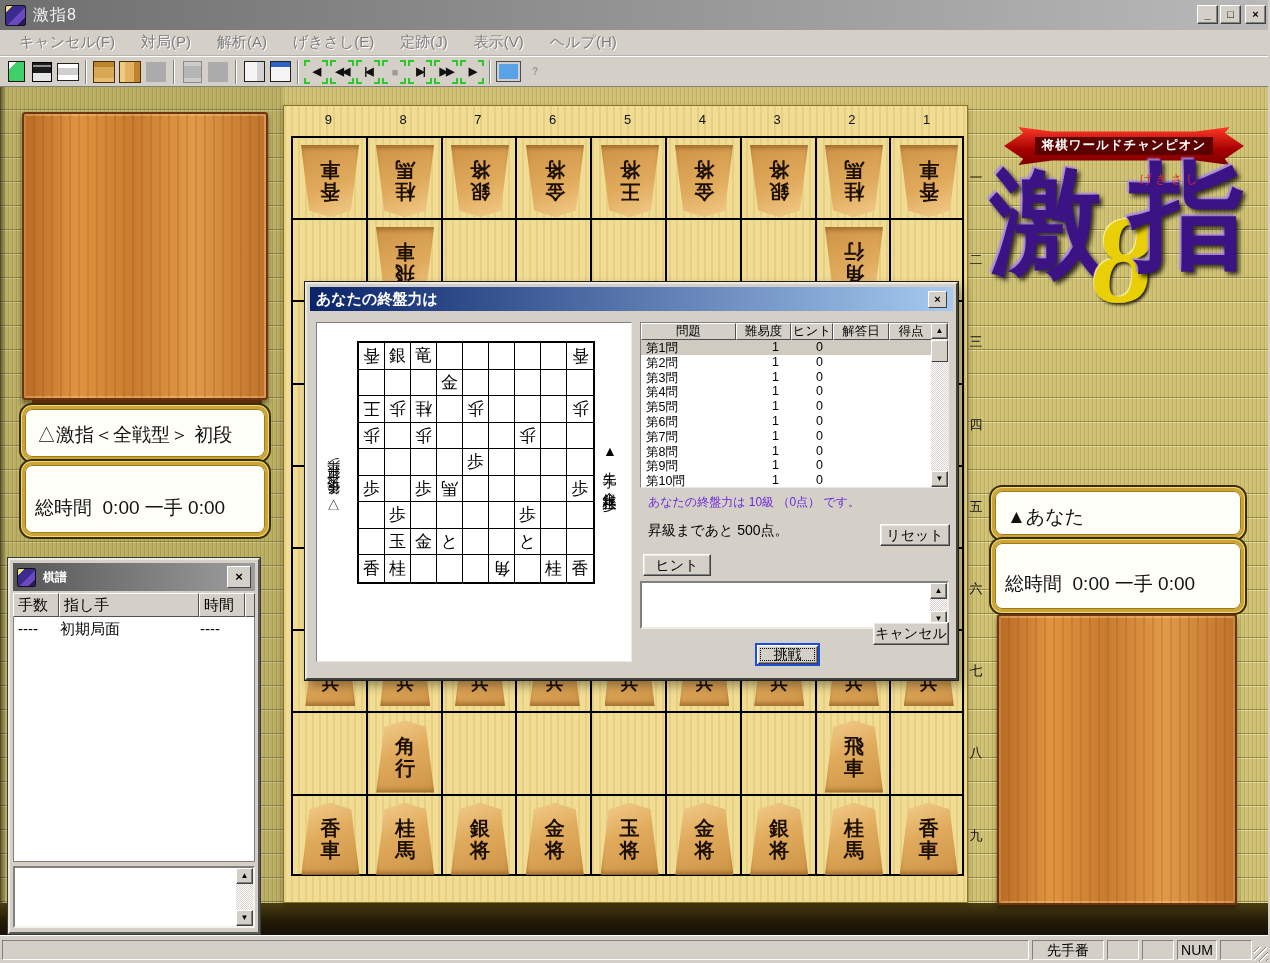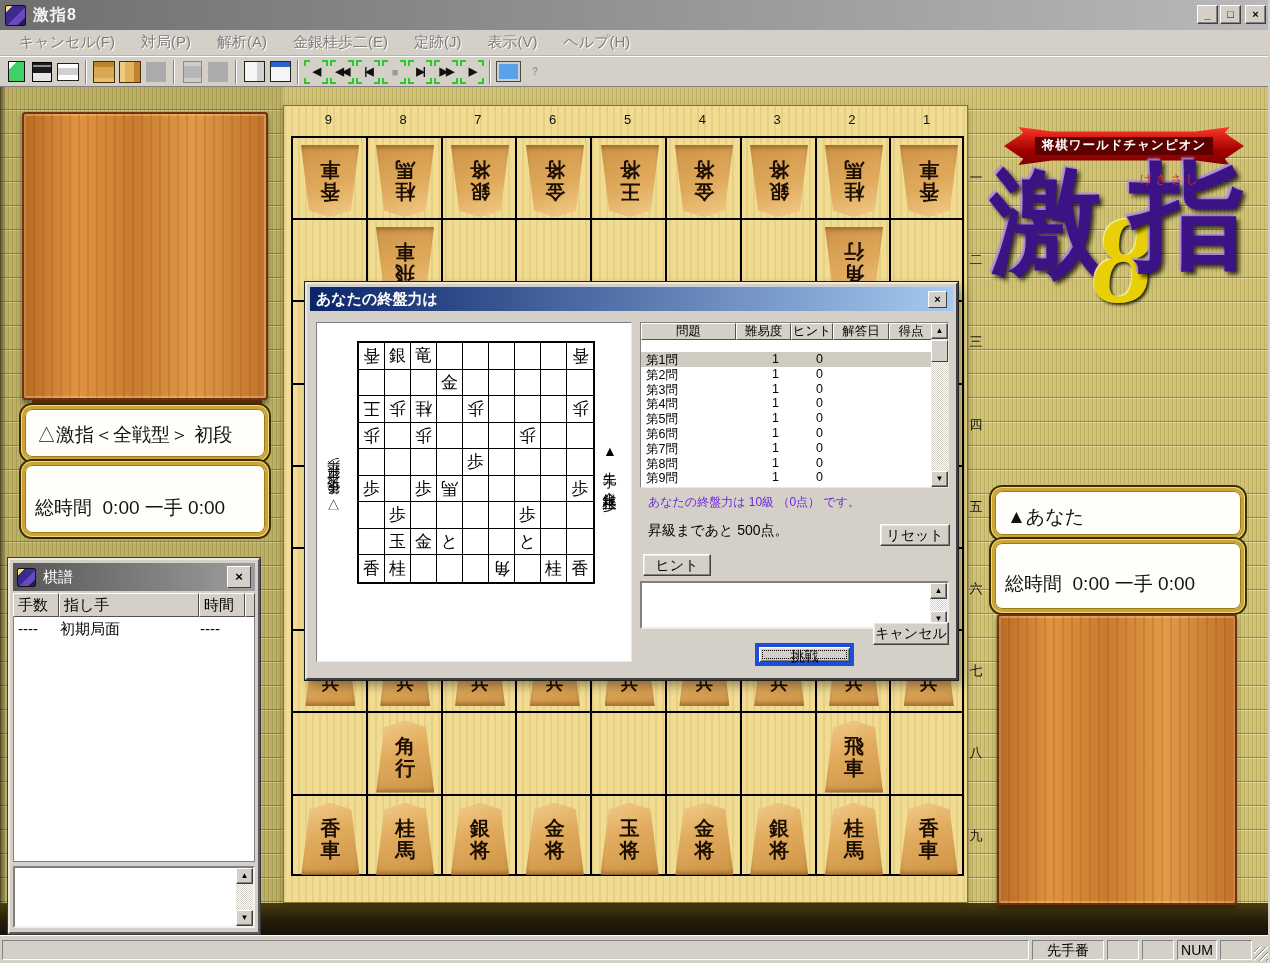--- a/index.html
+++ b/index.html
@@ -5,21 +5,21 @@
   * { margin:0; padding:0; box-sizing:border-box; }
   html,body { width:1270px; height:963px; overflow:hidden; }
   body { font-family:"Liberation Sans", sans-serif; position:relative; background:#d4d0c8; }
 
   
   #titlebar { position:absolute; left:0; top:0; width:1270px; height:30px;
     background:linear-gradient(90deg,#6f6f6f,#b9b9b9); display:flex; align-items:center; }
   #app-icon { width:21px; height:21px; margin:0 7px 0 5px; border-radius:2px;
     background:linear-gradient(135deg,#efe27a 0 18%,#3c2b8f 18% 55%,#6a48c0 55% 80%,#2a1a60 80%);
     border:1px solid #111; }
-  #title-text { color:#f2f2f2; font-size:16px; font-weight:bold; letter-spacing:1px;text-align:right; }
+  #title-text { color:#f2f2f2; font-size:16px; font-weight:normal; letter-spacing:1px;text-align:right; }
   #win-buttons { position:absolute; right:4px; top:5px; display:flex; gap:2px; }
   .winbtn { width:21px; height:19px; background:#d4d0c8; border:1px solid;
     border-color:#fff #404040 #404040 #fff; box-shadow:inset -1px -1px 0 #808080;
     font-size:11px; font-weight:bold; text-align:center; line-height:16px; color:#000; }
   .winbtn:last-child { margin-left:2px; }
 
   #menubar { position:absolute; left:0; top:30px; width:1270px; height:26px; background:#d4d0c8;
     display:flex; align-items:center; padding-left:6px; border-bottom:1px solid #b8b4ac; }
   .menu-item { padding:3px 13px; font-size:15px; color:#7e7e7e; text-shadow:1px 1px 0 #fff; }
 
@@ -136,21 +136,21 @@
     text-shadow:2px 2px 3px rgba(0,0,0,.8), -1px -1px 1px #fff6a0; }
   #logo-furigana { position:absolute; left:152px; top:58px; font-size:12px; color:#d03030; letter-spacing:3px; }
 
   
   #kifu { position:absolute; left:8px; top:471px; width:252px; height:376px; background:#d4d0c8;
     border:2px solid; border-color:#ece9e2 #5a5a5a #5a5a5a #ece9e2; box-shadow:0 0 0 1px #3a3a3a; }
   #kifu-titlebar { position:absolute; left:3px; top:3px; right:3px; height:28px;
     background:linear-gradient(90deg,#565656,#9e9e9e); display:flex; align-items:center; padding:0 4px; }
   #kifu-icon { width:19px; height:19px; border-radius:2px; margin-right:7px; border:1px solid #111;
     background:linear-gradient(135deg,#efe27a 0 18%,#3c2b8f 18% 55%,#6a48c0 55% 80%,#2a1a60 80%); }
-  #kifu-title { color:#fff; font-size:15px; font-weight:normal; flex:1; }
+  #kifu-title { color:#fff; font-size:12px; font-weight:bold; flex:1; }
   #kifu-close { width:24px; height:22px; background:#d4d0c8; border:1px solid;
     border-color:#fff #404040 #404040 #fff; font-size:13px; font-weight:bold; text-align:center; line-height:20px; }
   #kifu-header { position:absolute; left:3px; top:33px; right:3px; height:24px; display:flex; }
   .kifu-h { background:#d4d0c8; border:1px solid; border-color:#fff #505050 #505050 #fff;
     font-size:15px; padding:2px 4px; }
   #kifu-list { position:absolute; left:3px; top:57px; right:3px; bottom:70px; background:#fff;
     border:1px solid #808080; border-top:none; font-size:15px; }
   .kifu-row { display:flex; padding-top:3px; }
   .kifu-row span:nth-child(1){ width:46px; padding-left:4px; }
   .kifu-row span:nth-child(2){ width:140px; }
@@ -191,37 +191,37 @@
   #sente-side { position:absolute; left:284px; top:120px; writing-mode:vertical-rl;
     font-size:14px; color:#000; letter-spacing:2px; }
 
   #dlg-table { position:absolute; left:333px; top:38px; width:309px; height:166px; background:#fff;
     border:1px solid; border-color:#808080 #ece9e2 #ece9e2 #808080; overflow:hidden; }
   #dlg-thead { display:flex; height:17px; }
   .th { background:#d4d0c8; border:1px solid; border-color:#fff #505050 #505050 #fff;
     font-size:12.5px; text-align:center; line-height:14px; }
   #dlg-tbody { position:absolute; left:0; top:17px; width:292px; bottom:0; overflow:hidden; }
   .trow { display:flex; height:14.8px; font-size:12.5px; }
-  .trow.sel { background:#cfcbc1;margin-top:12px; }
+  .trow.sel { background:#cfcbc1; }
   .td-q { width:95px; padding-left:5px; }
   .td-d { width:55px; text-align:right; padding-right:12px; }
   .td-h { width:42px; text-align:right; padding-right:10px; }
   .td-date { width:56px; } .td-score { width:44px; }
   #dlg-table .vscroll { height:164px; }
 
   #rating1 { position:absolute; left:341px; top:210px; font-size:12px; color:#6d28d9; }
   #rating2 { position:absolute; left:341px; top:238px; font-size:14px; color:#000; }
 
   .btn { position:absolute; background:#d4d0c8; border:1px solid; border-color:#fff #404040 #404040 #fff;
     box-shadow:inset -1px -1px 0 #808080, inset 1px 1px 0 #ece9e2;
     font-size:14px; color:#000; text-align:center; }
   #btn-reset { left:573px; top:240px; width:70px; height:22px; line-height:20px; }
   #btn-hint { left:336px; top:270px; width:68px; height:22px; line-height:20px; }
-  #btn-challenge { left:448px; top:359px; width:99px; height:23px; line-height:19px;
-    border:4px solid #1d4ed8; box-shadow:inset 1px 1px 0 #fff, inset -1px -1px 0 #404040, inset 2px 2px 0 #ece9e2, inset -2px -2px 0 #808080; }
+  #btn-challenge { left:448px; top:359px; width:65px; height:23px; line-height:19px;
+    border:2px solid #1d4ed8; box-shadow:inset 1px 1px 0 #fff, inset -1px -1px 0 #404040, inset 2px 2px 0 #ece9e2, inset -2px -2px 0 #808080; }
   #btn-challenge::after { content:""; position:absolute; inset:3px; border:1px dotted #000; }
   #btn-cancel { left:566px; top:338px; width:76px; height:23px; line-height:21px; }
 
   #dlg-textarea { position:absolute; left:333px; top:297px; width:309px; height:48px; background:#fff;
     border:2px solid; border-color:#808080 #f0ede6 #f0ede6 #808080; }
 
   
   #statusbar { position:absolute; left:0; top:935px; width:1270px; height:28px; background:#d4d0c8;
     border-top:1px solid #fff; display:flex; align-items:center; gap:3px; padding:0 18px 0 2px; }
   .spanel { height:20px; border:1px solid; border-color:#808080 #fff #fff #808080;
@@ -241,21 +241,21 @@
       <div class="winbtn">_</div>
       <div class="winbtn">□</div>
       <div class="winbtn">×</div>
     </div>
 </div>
 
 <div id="menubar">
     <span class="menu-item">キャンセル(F)</span>
     <span class="menu-item">対局(P)</span>
     <span class="menu-item">解析(A)</span>
-    <span class="menu-item">金銀桂歩二(E)</span>
+    <span class="menu-item">げきさし(E)</span>
     <span class="menu-item">定跡(J)</span>
     <span class="menu-item">表示(V)</span>
     <span class="menu-item">ヘルプ(H)</span>
   </div>
 
 <div id="toolbar">
     <div class="tbi tbi-new"></div>
     <div class="tbi tbi-save"></div>
     <div class="tbi tbi-print"></div>
     <div class="tbsep"></div>

